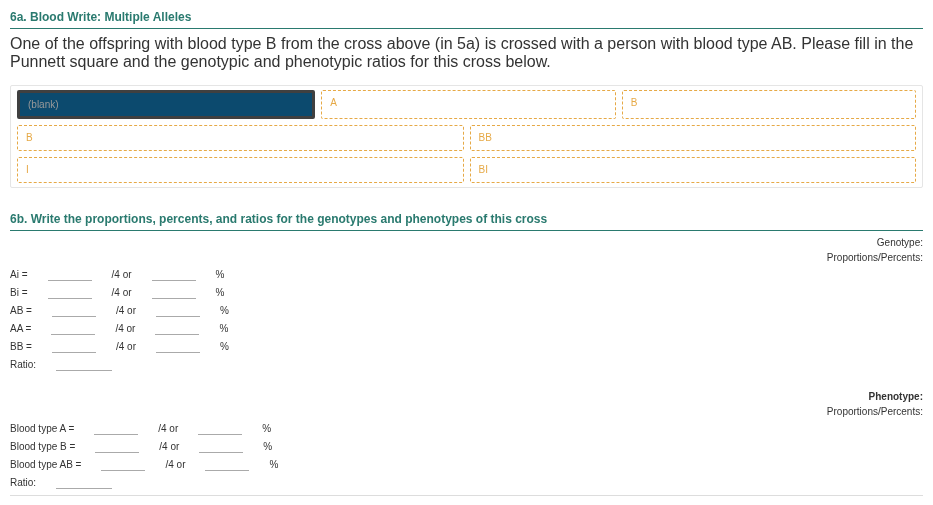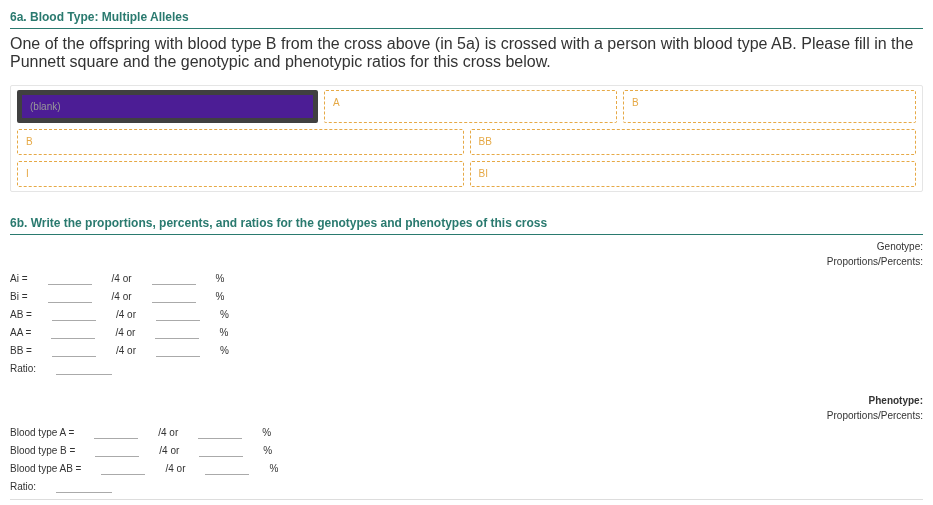--- a/index.html
+++ b/index.html
@@ -39,22 +39,22 @@
   }
   .p-row:last-child { margin-bottom: 0; }
   .p-cell {
     flex: 1;
     min-height: 26px;
     padding: 6px 8px;
     font-size: 10px;
     border-radius: 2px;
   }
   .p-head {
-    background: #4c1d95;
-    border: 5px solid #404040;
+    background: #0c4a6e;
+    border: 3px solid #404040;
     color: #999;
   }
   .p-head.filled {
     border: 1px dashed #e6a946;
     background: #fff;
     color: #e6a946;
   }
   .p-body {
     border: 1px dashed #e6a946;
     background: #fff;
@@ -87,21 +87,21 @@
   .blank-input.med { width: 56px; }
   .lbl { white-space: nowrap; }
   .bottom-rule {
     border-bottom: 1px solid #ddd;
     margin-top: 6px;
   }
 </style>
 </head>
 <body>
 
-<div class="section-title">6a. Blood Type: Multiple Alleles</div>
+<div class="section-title">6a. Blood Write: Multiple Alleles</div>
 <div class="instruction">One of the offspring with blood type B from the cross above (in 5a) is crossed with a person with blood type AB. Please fill in the Punnett square and the genotypic and phenotypic ratios for this cross below.</div>
 
 <div class="punnett">
   <div class="p-row">
     <div class="p-cell p-head">(blank)</div>
     <div class="p-cell p-head filled">A</div>
     <div class="p-cell p-head filled">B</div>
   </div>
   <div class="p-row">
     <div class="p-cell p-body">B</div>

